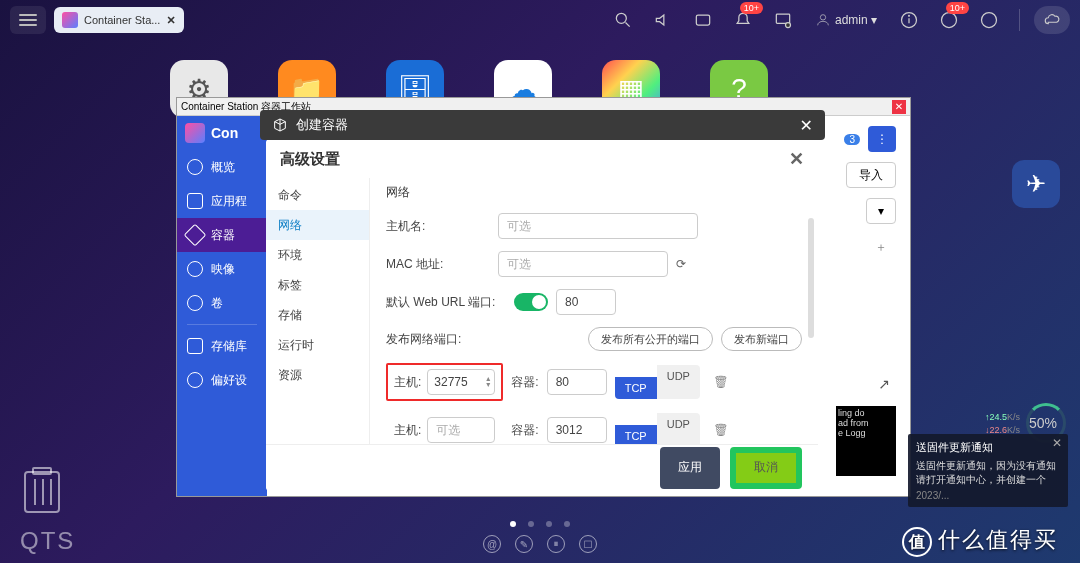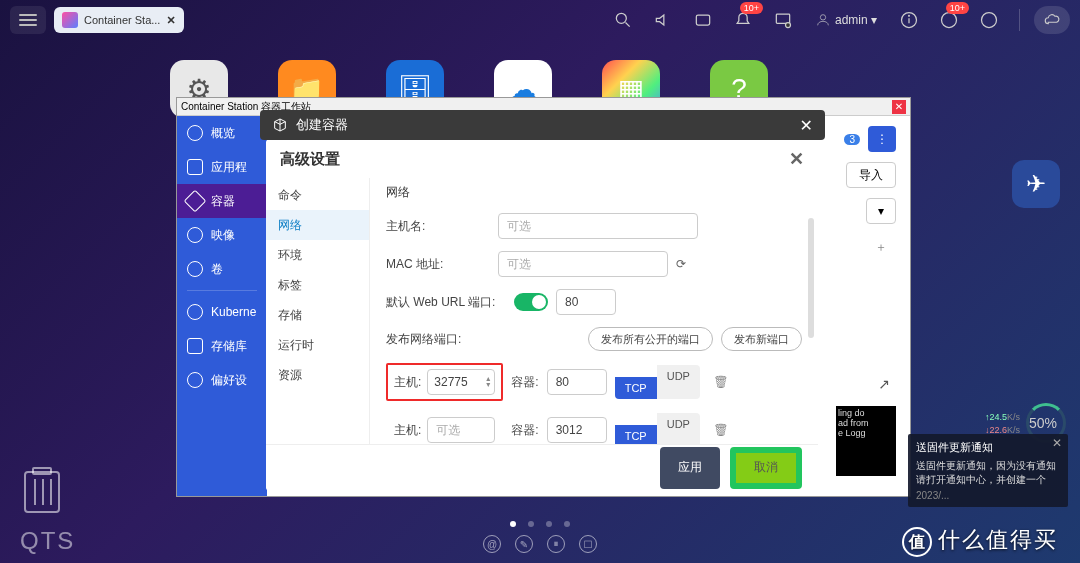--- a/index.html
+++ b/index.html
@@ -183,20 +183,24 @@
 </div>
 <div class="side-app" style="right:20px;top:160px;background:#2a4a9a">✈</div>
 
 <div class="cs-window">
   <div class="cs-titlebar">
     <span>Container Station 容器工作站</span>
     <span class="cs-tb-close">✕</span>
   </div>
   <div class="cs-body">
     <div class="cs-sidebar">
+      <div class="cs-logo">
+        <div class="cs-logo-icon"></div>
+        <span>Con</span>
+      </div>
       <div class="cs-nav-item">
           <div class="cs-nav-icon"></div>
           <span>概览</span>
         </div>
       <div class="cs-nav-item">
           <div class="cs-nav-icon" style="border-radius:3px"></div>
           <span>应用程</span>
         </div>
       <div class="cs-nav-item active">
           <div class="cs-nav-icon" style="border-radius:2px;transform:rotate(45deg)"></div>
@@ -204,24 +208,20 @@
         </div>
       <div class="cs-nav-item">
           <div class="cs-nav-icon"></div>
           <span>映像</span>
         </div>
       <div class="cs-nav-item">
           <div class="cs-nav-icon"></div>
           <span>卷</span>
         </div>
       <div class="cs-nav-sep"></div>
-      <div class="cs-nav-item">
-          <div class="cs-nav-icon"></div>
-          <span>Kuberne</span>
-        </div>
       <div class="cs-nav-item">
           <div class="cs-nav-icon" style="border-radius:3px"></div>
           <span>存储库</span>
         </div>
       <div class="cs-nav-item">
           <div class="cs-nav-icon"></div>
           <span>偏好设</span>
         </div>
     </div>
     <div class="cs-main">

